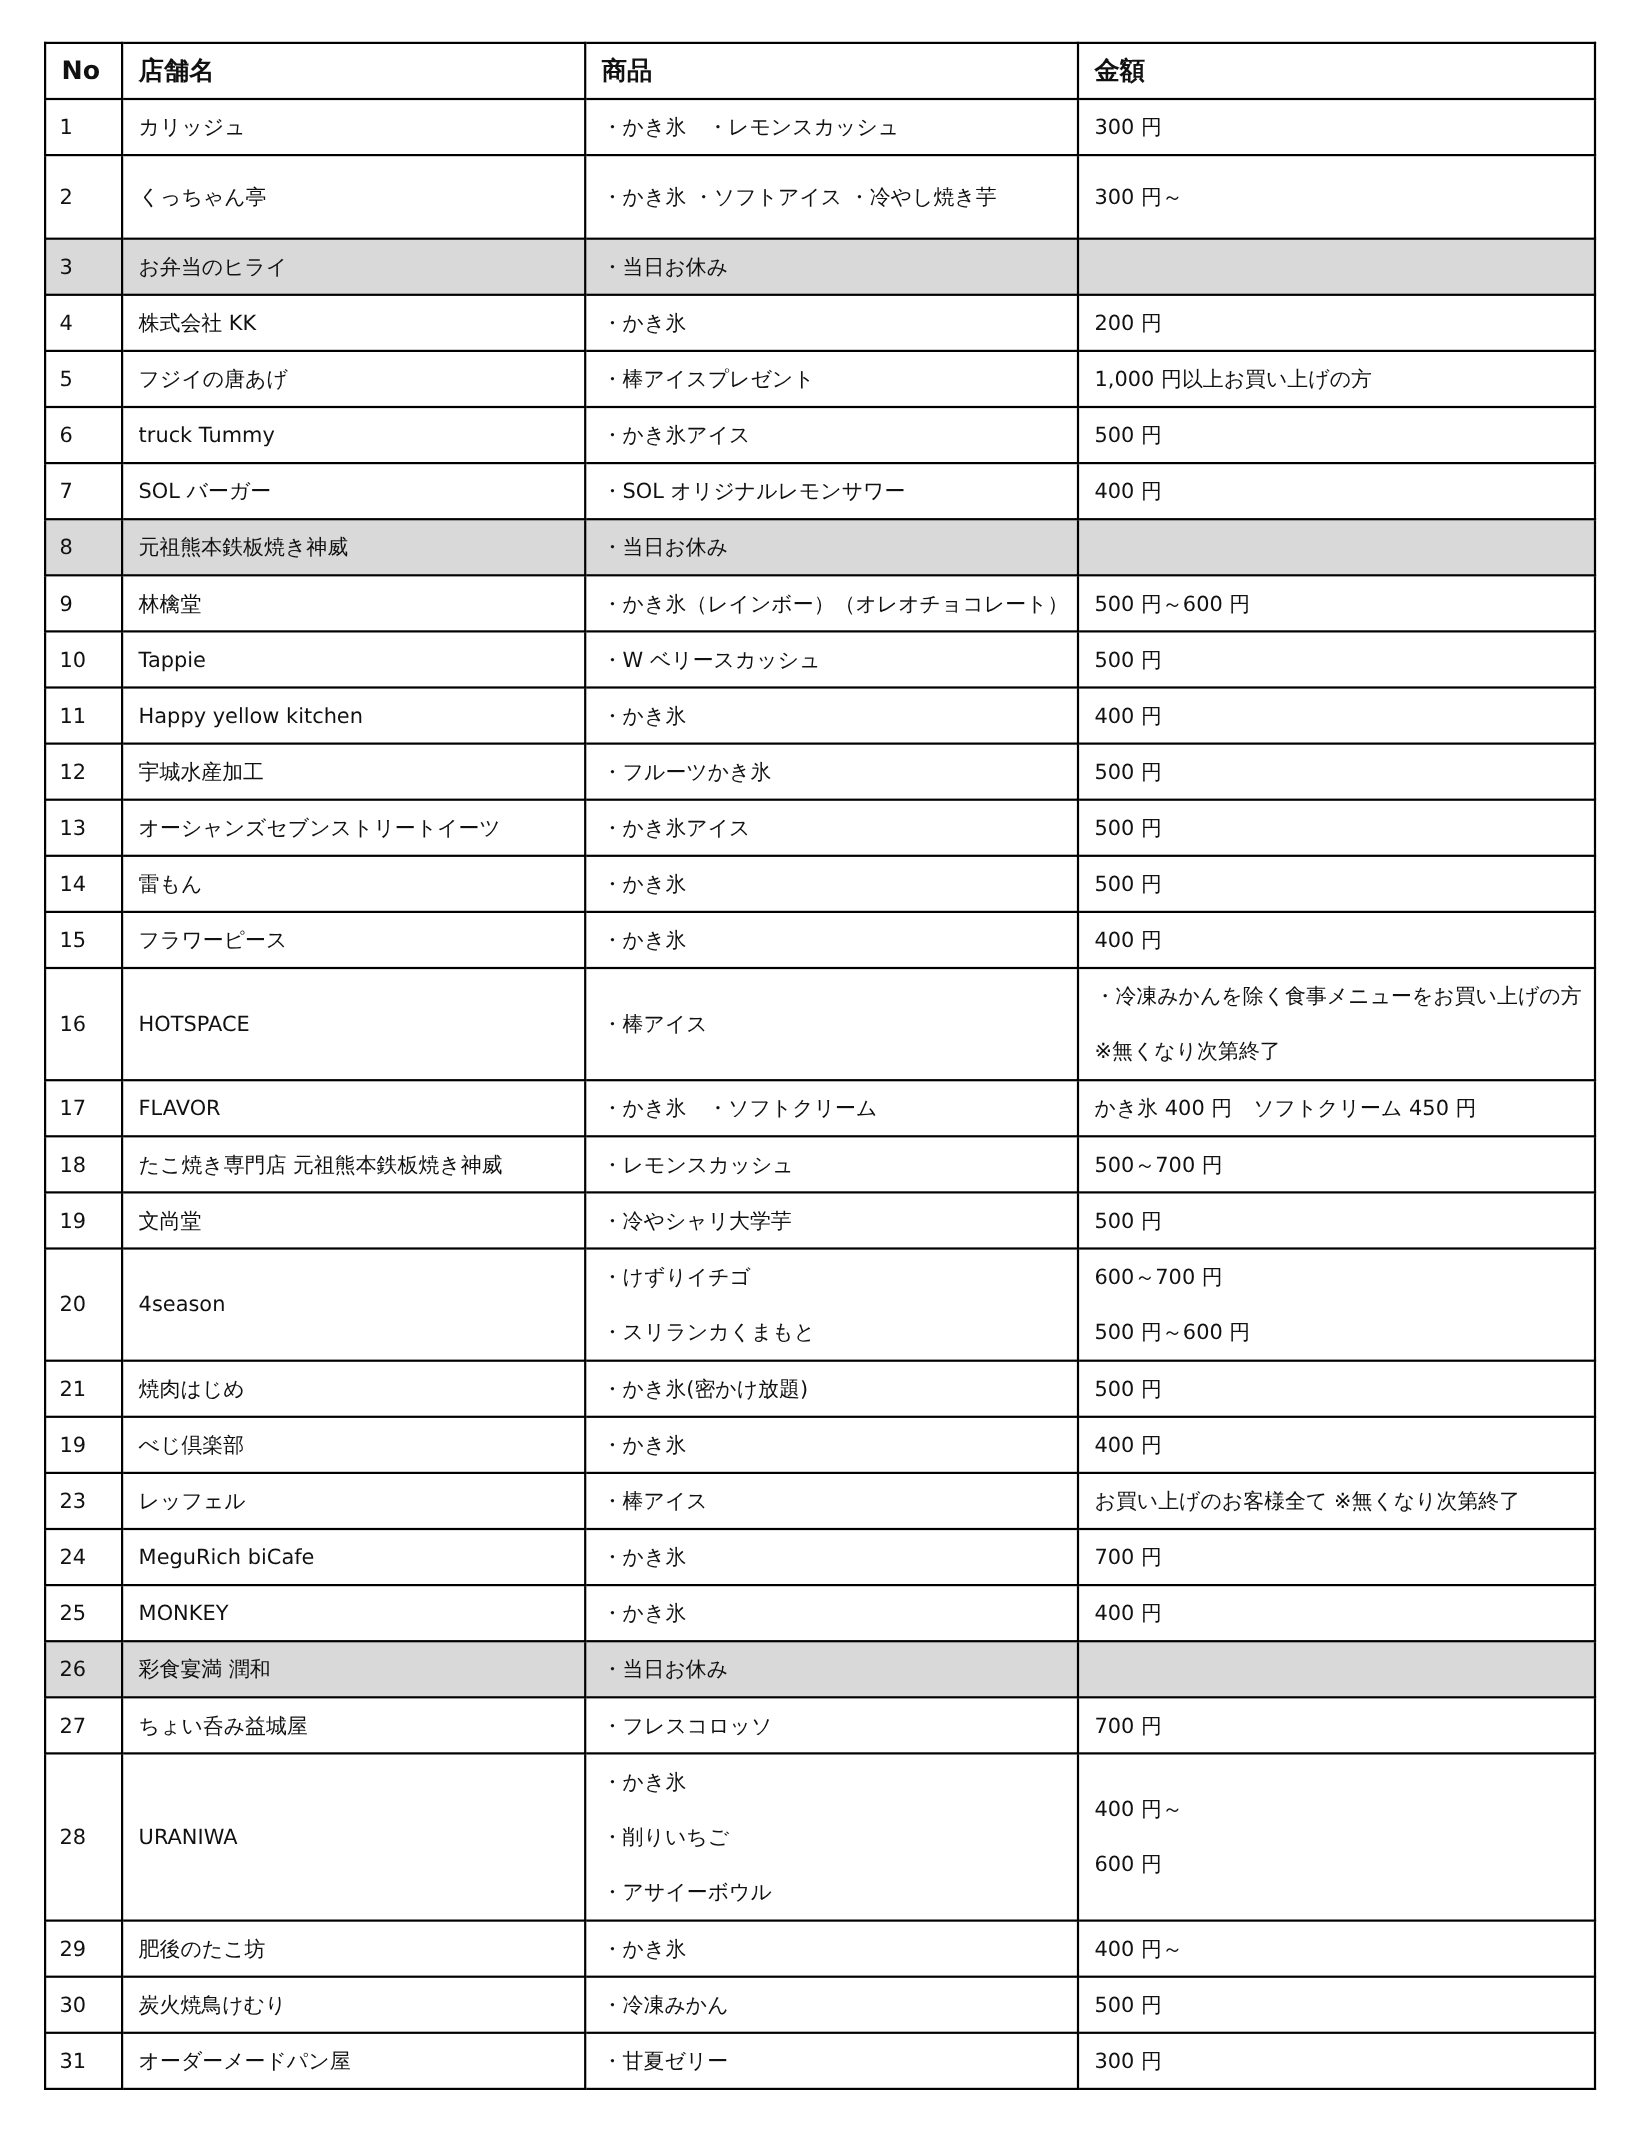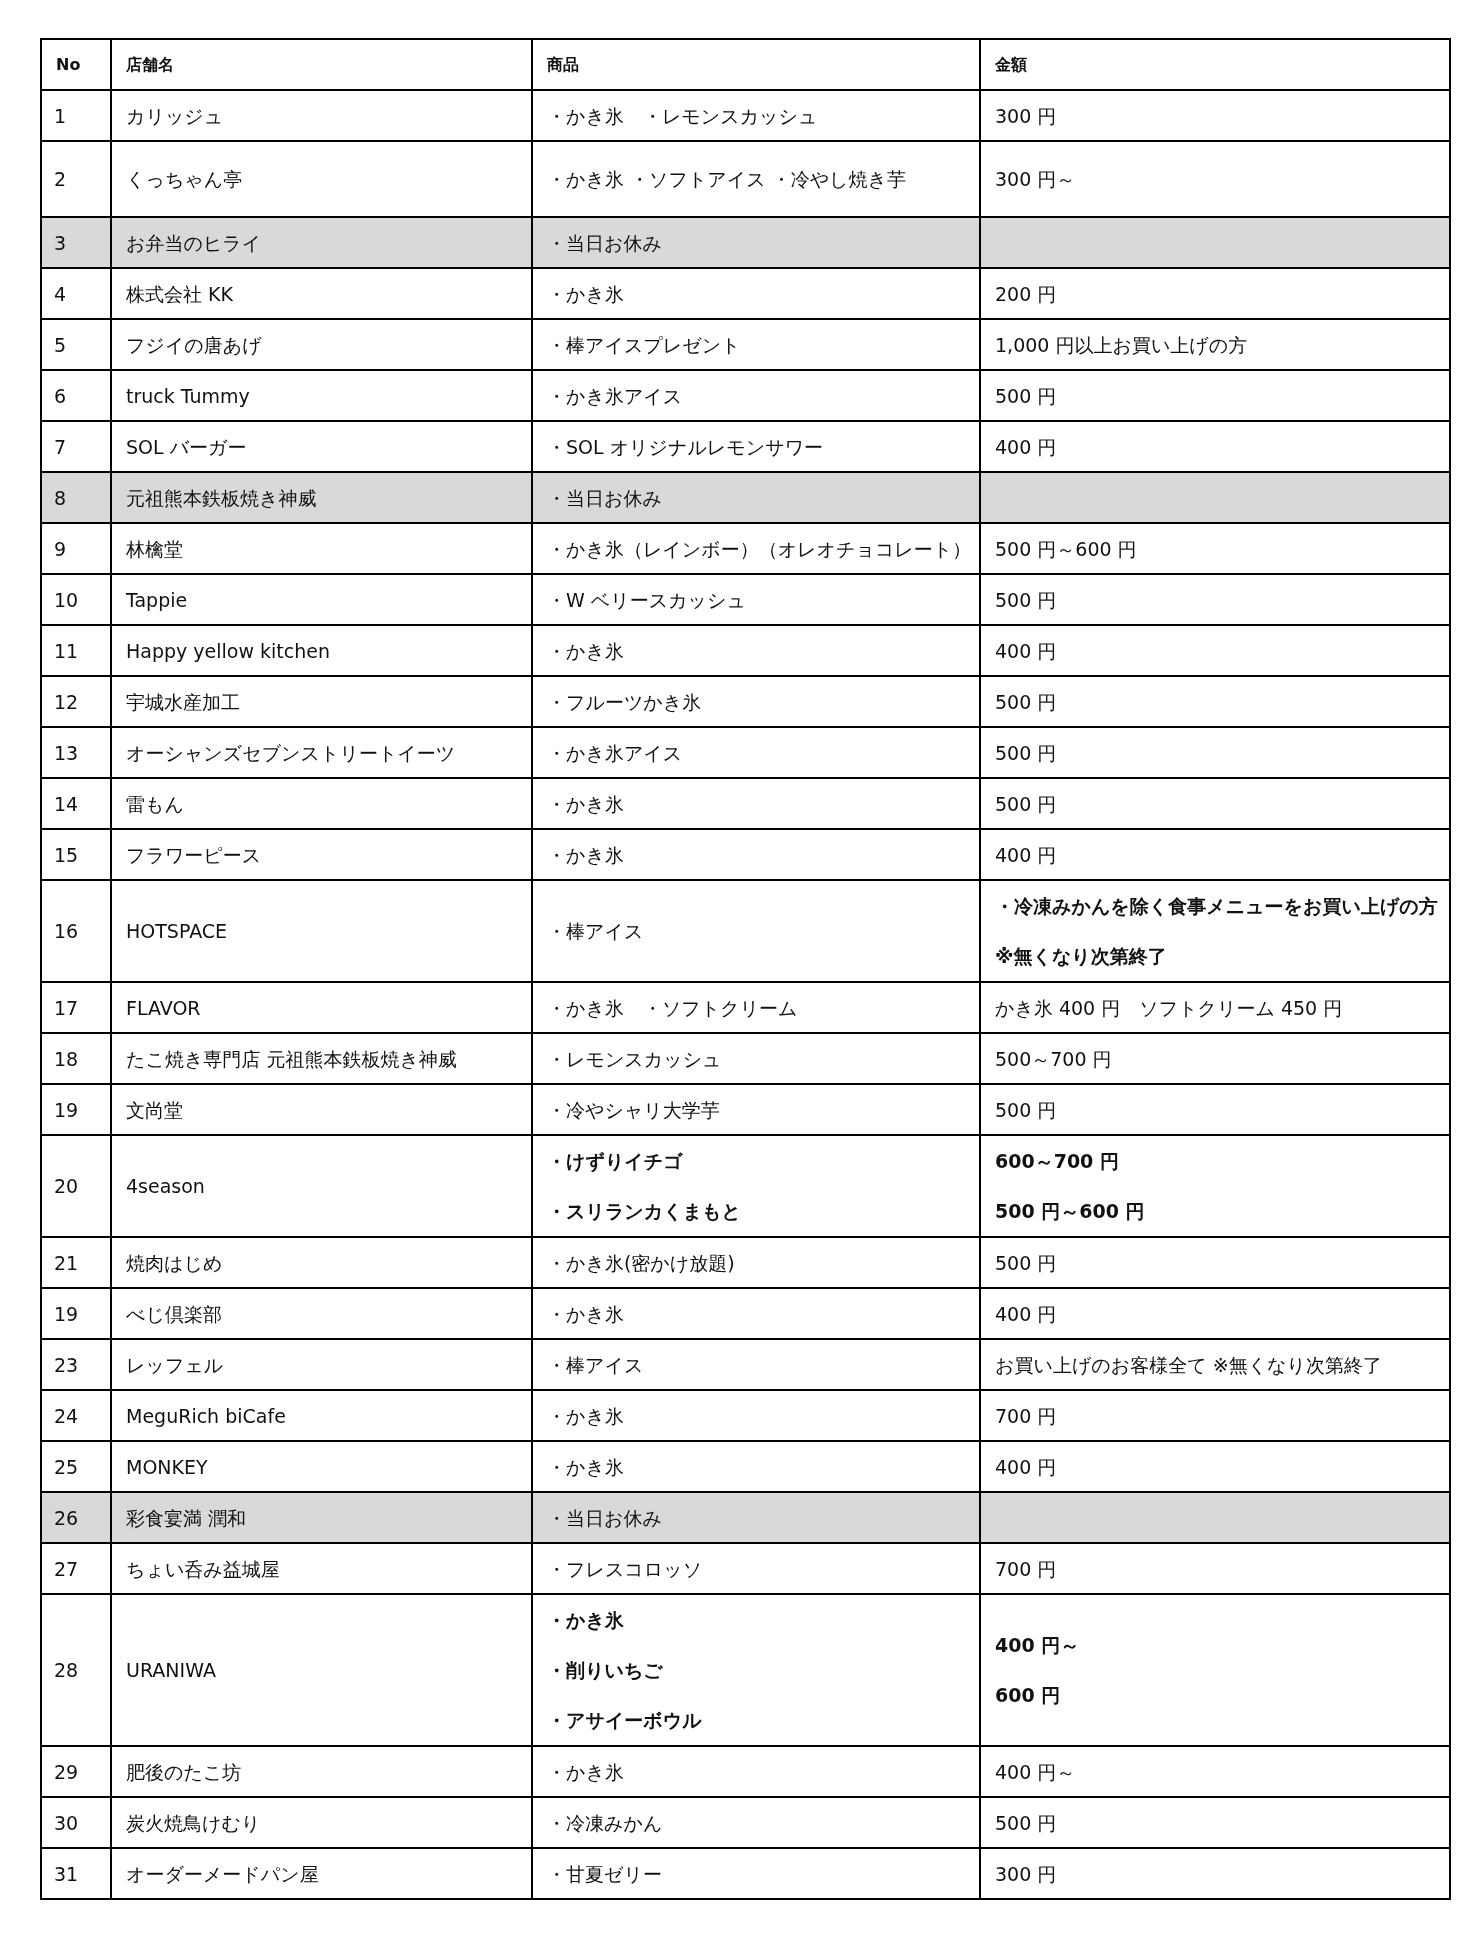--- a/index.html
+++ b/index.html
@@ -9,27 +9,27 @@
          border-collapse: collapse; table-layout: fixed; }
   table.shops col.c-no { width: 70px; }
   table.shops col.c-name { width: 421px; }
   table.shops col.c-item { width: 448px; }
   table.shops col.c-price { width: 470px; }
   table.shops th, table.shops td {
     border: 2.5px solid #000; padding: 0 0 0 14px; text-align: left;
     vertical-align: middle; font-size: 19px; height: 49px; line-height: 24px;
     white-space: nowrap; overflow: hidden;
   }
-  table.shops th { font-weight: bold; font-size: 16px; }
+  table.shops th { font-weight: bold; font-size: 23px; }
   table.shops td.no { padding-left: 12px; }
   tr.closed td { background: #d9d9d9; }
   tr.h2 td { height: 74px; }
   tr.h4 td { height: 100px; }
   tr.h6 td { height: 150px; }
-  .line { display: block; line-height: 50px; font-weight: bold; }
+  .line { display: block; line-height: 50px; }
 </style>
 </head>
 <body>
 
 <table class="shops">
   <colgroup>
     <col class="c-no">
       <col class="c-name">
       <col class="c-item">
       <col class="c-price">

